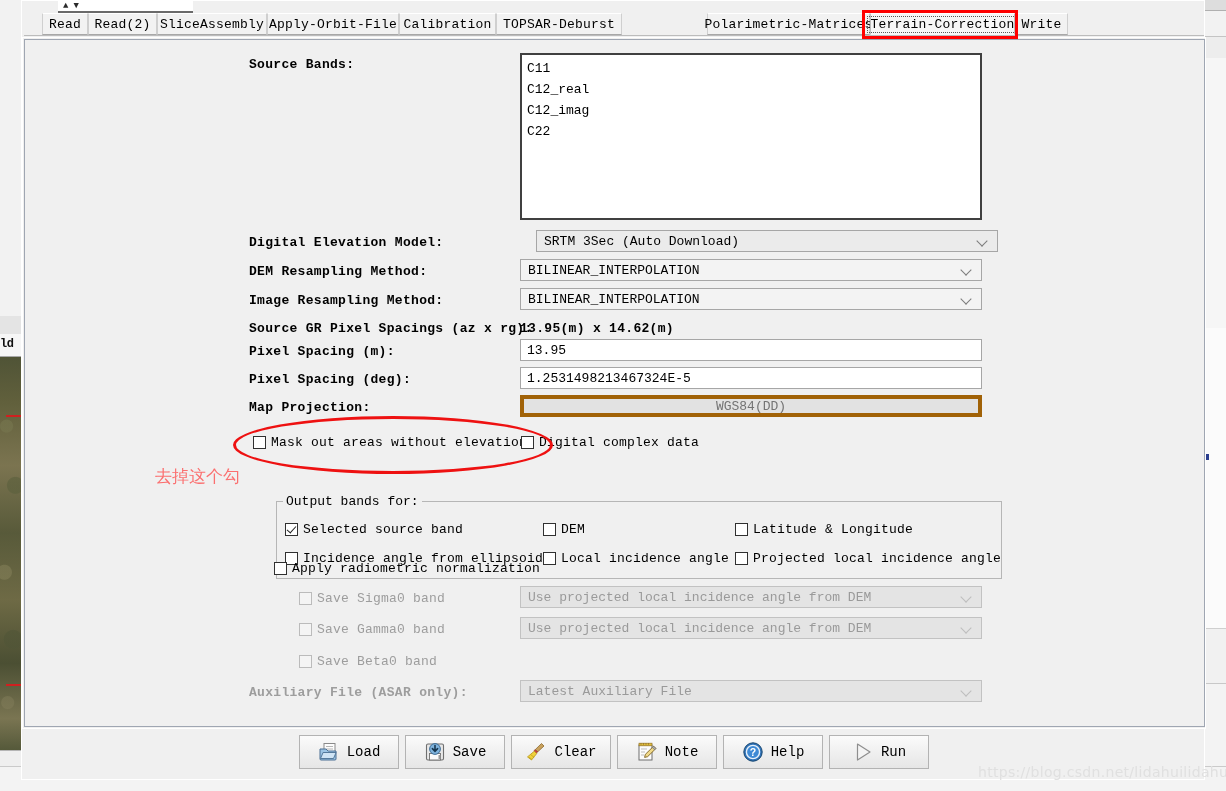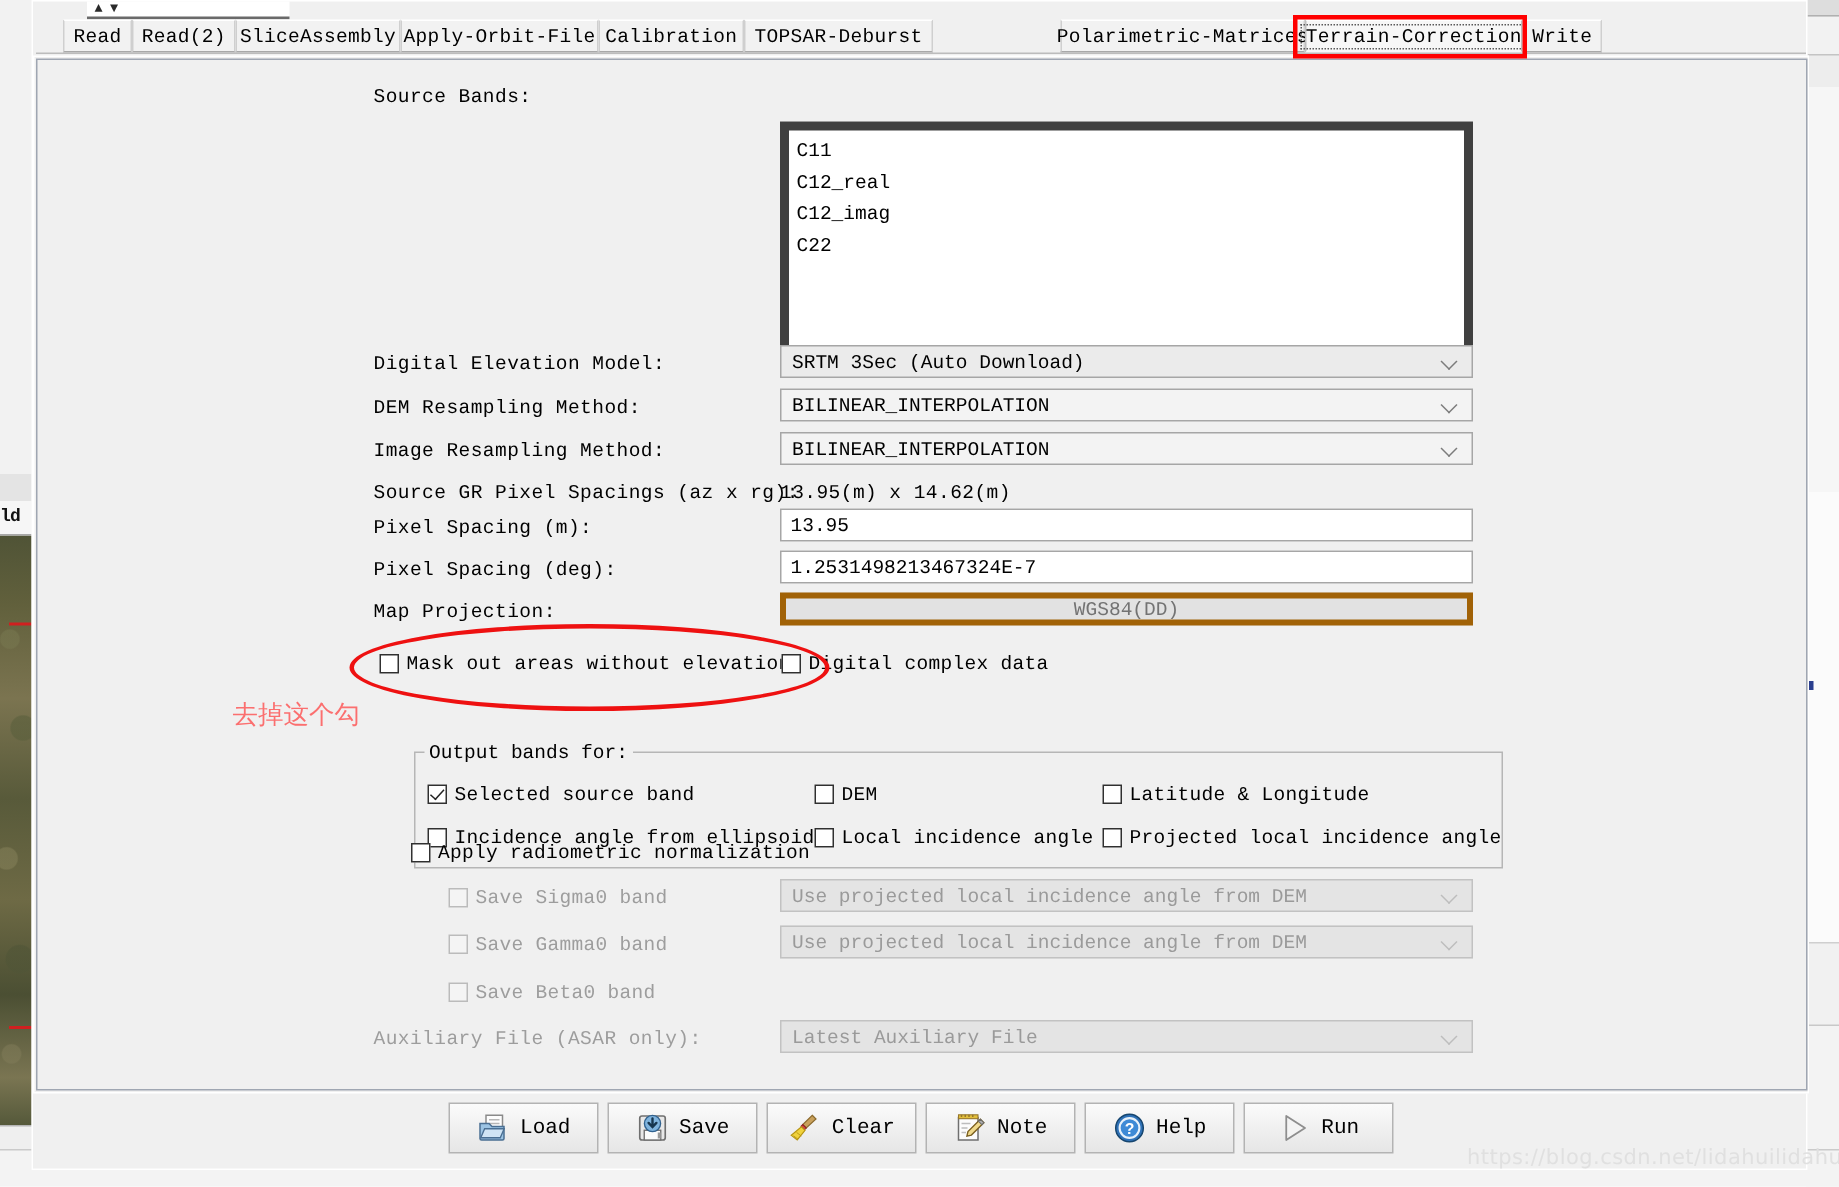--- a/index.html
+++ b/index.html
@@ -133,40 +133,39 @@
   }
   #content-inner {
     position:absolute;
     left: 1px; top: 1px;
     width: 1181px; height: 688px;
     box-sizing: border-box;
     border: 1px solid #9fa6b2;
     background: #f0f0f0;
   }
 
-  .row { position: absolute; }
+  .row { position: absolute; font-weight: bold; }
   .lbl {
     font-family: "Liberation Mono", monospace;
     font-size: 13px;
     color: #000;
     white-space: nowrap;
     letter-spacing: 0.3px;
   }
 
   
   #source-bands-list {
     position: absolute;
     left: 495px; top: 13px;
     width: 462px; height: 167px;
     background: #ffffff;
-    border: 6px solid #404040;
+    border: 2px solid #404040;
     box-sizing: border-box;
     padding: 3px 4px;
     overflow: hidden;
-    margin-top: 28px;
   }
   .band-item {
     font-family: "Liberation Mono", monospace;
     font-size: 13px;
     line-height: 21px;
     color: #000;
     white-space: nowrap;
     padding-left: 1px;
   }
 
@@ -412,21 +411,21 @@
 
       <div class="lbl row" style="left:224px; top:17px;">Source Bands:</div>
       <div id="source-bands-list">
         <div class="band-item">C11</div>
         <div class="band-item">C12_real</div>
         <div class="band-item">C12_imag</div>
         <div class="band-item">C22</div>
       </div>
 
       <div class="lbl row" style="left:224px; top:195px;">Digital Elevation Model:</div>
-      <div class="combo" style="left:495px; top:190px; width:462px;align-items:center;">
+      <div class="combo" style="left:511px; top:190px; width:462px;align-items:center;">
         <span>SRTM 3Sec (Auto Download)</span>
         <span class="chev"></span>
       </div>
 
       <div class="lbl row" style="left:224px; top:224px;">DEM Resampling Method:</div>
       <div class="combo" style="left:495px; top:219px; width:462px; background:#f3f3f3;">
         <span>BILINEAR_INTERPOLATION</span>
         <span class="chev"></span>
       </div>
 
@@ -439,21 +438,21 @@
       <div class="lbl row" style="left:224px; top:281px;">Source GR Pixel Spacings (az x rg):</div>
       <div class="lbl row" style="left:495px; top:281px;">13.95(m) x 14.62(m)</div>
 
       <div class="lbl row" style="left:224px; top:304px;">Pixel Spacing (m):</div>
       <div class="textfield" style="left:495px; top:299px; width:462px;">
         <span>13.95</span>
       </div>
 
       <div class="lbl row" style="left:224px; top:332px;">Pixel Spacing (deg):</div>
       <div class="textfield" style="left:495px; top:327px; width:462px;">
-        <span>1.2531498213467324E-7</span>
+        <span>1.2531498213467324E-5</span>
       </div>
 
       <div class="lbl row" style="left:224px; top:360px;">Map Projection:</div>
       <div class="flatbutton" style="left:495px; top:355px; width:462px;">
         <span>WGS84(DD)</span>
       </div>
 
       <div class="cbrow" style="left:228px; top:395px;">
         <span class="cbox"></span>
         <span class="cbtext">Mask out areas without elevation</span>

